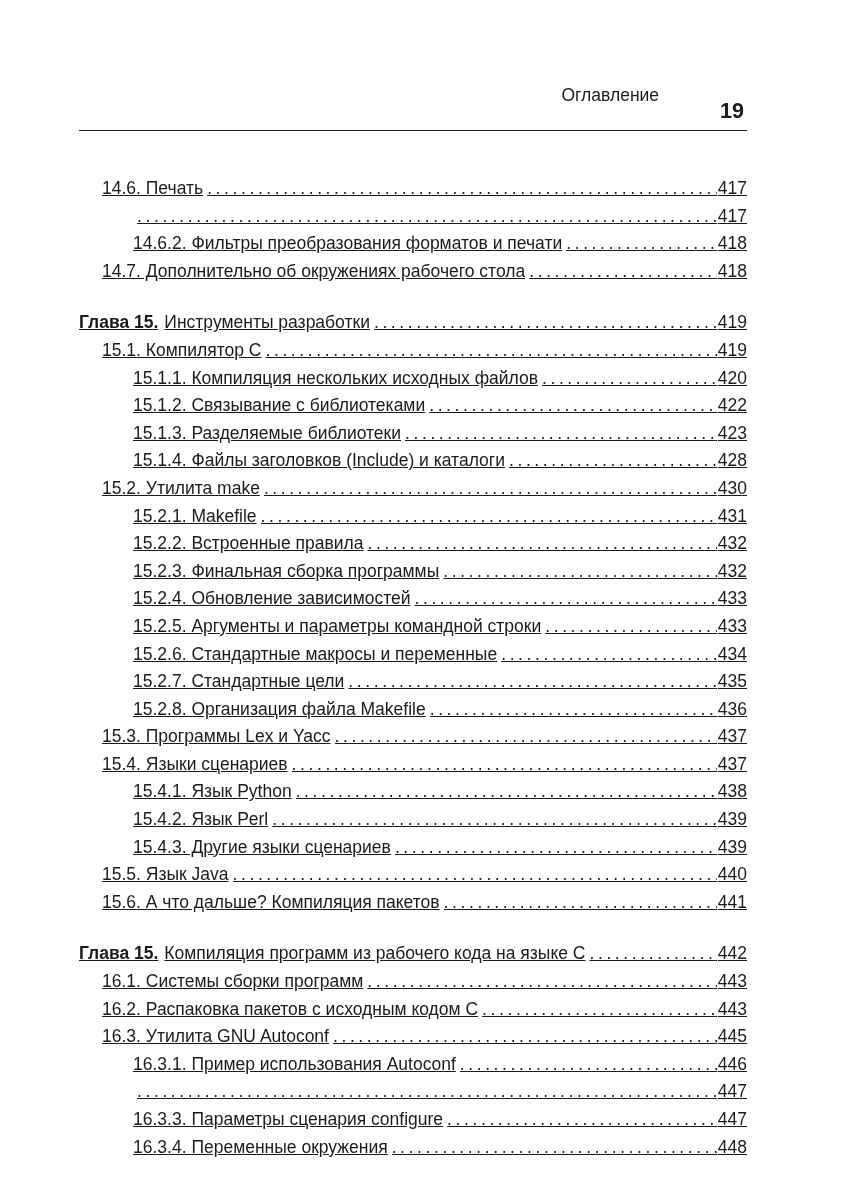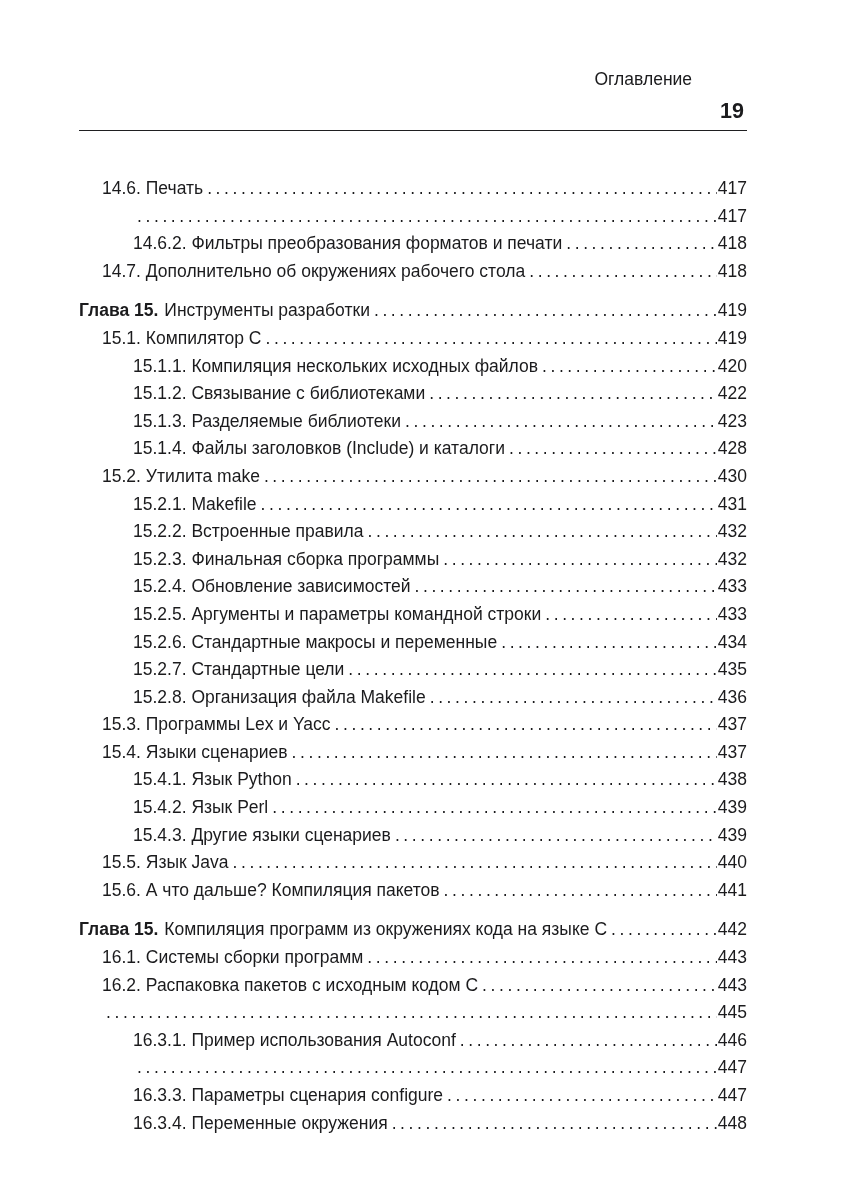--- a/index.html
+++ b/index.html
@@ -14,22 +14,22 @@
   }
   .page {
     position: absolute;
     left: 79px;
     top: 68px;
     width: 668px;
   }
   .running-head {
     display: flex;
     justify-content: flex-end;
-    align-items: flex-start;
-    gap: 28px;
+    align-items: center;
+    gap: 61px;
     padding-right: 3px;
   }
   .running-title {
     font-size: 17.5px;
     line-height: 22px;
   }
   .running-pageno {
     font-size: 21.5px;
     font-weight: 700;
     line-height: 22px;
@@ -41,22 +41,23 @@
     height: 0;
   }
   main { margin-top: 44px; }
   .toc-row {
     display: flex;
     align-items: baseline;
     height: 27.6px;
     line-height: 27.6px;
     font-size: 17.5px;
     white-space: nowrap;
-  }
-  .toc-row.lvl-0 { margin-top: 12px; }
+    text-decoration: underline;
+  }
+  .toc-row.lvl-0 { margin-top: 24px; }
   .toc-row.lvl-1 { padding-left: 23px; }
   .toc-row.lvl-2 { padding-left: 54px; }
   .prefix { font-weight: 700; margin-right: 6px; }
   .prefix:empty { display: none; }
   .label { flex: 0 0 auto; }
   .leader {
     flex: 1 1 auto;
     overflow: hidden;
     white-space: nowrap;
     letter-spacing: 3.6px;
@@ -232,38 +233,39 @@
       <span class="pageno">440</span>
     </div>
       <div class="toc-row lvl-1">
 
       <span class="label">15.6. А что дальше? Компиляция пакетов</span>
       <span class="leader" aria-hidden="true">................................................................................................................................................................</span>
       <span class="pageno">441</span>
     </div>
       <div class="toc-row lvl-0">
       <span class="prefix">Глава 15.</span>
-      <span class="label">Компиляция программ из окружениях кода на языке C</span>
+      <span class="label">Компиляция программ из рабочего кода на языке C</span>
       <span class="leader" aria-hidden="true">................................................................................................................................................................</span>
       <span class="pageno">442</span>
     </div>
       <div class="toc-row lvl-1">
 
       <span class="label">16.1. Системы сборки программ</span>
       <span class="leader" aria-hidden="true">................................................................................................................................................................</span>
       <span class="pageno">443</span>
     </div>
       <div class="toc-row lvl-1">
 
       <span class="label">16.2. Распаковка пакетов с исходным кодом C</span>
       <span class="leader" aria-hidden="true">................................................................................................................................................................</span>
       <span class="pageno">443</span>
     </div>
       <div class="toc-row lvl-1">
 
+      <span class="label">16.3. Утилита GNU Autoconf</span>
       <span class="leader" aria-hidden="true">................................................................................................................................................................</span>
       <span class="pageno">445</span>
     </div>
       <div class="toc-row lvl-2">
 
       <span class="label">16.3.1. Пример использования Autoconf</span>
       <span class="leader" aria-hidden="true">................................................................................................................................................................</span>
       <span class="pageno">446</span>
     </div>
       <div class="toc-row lvl-2">

